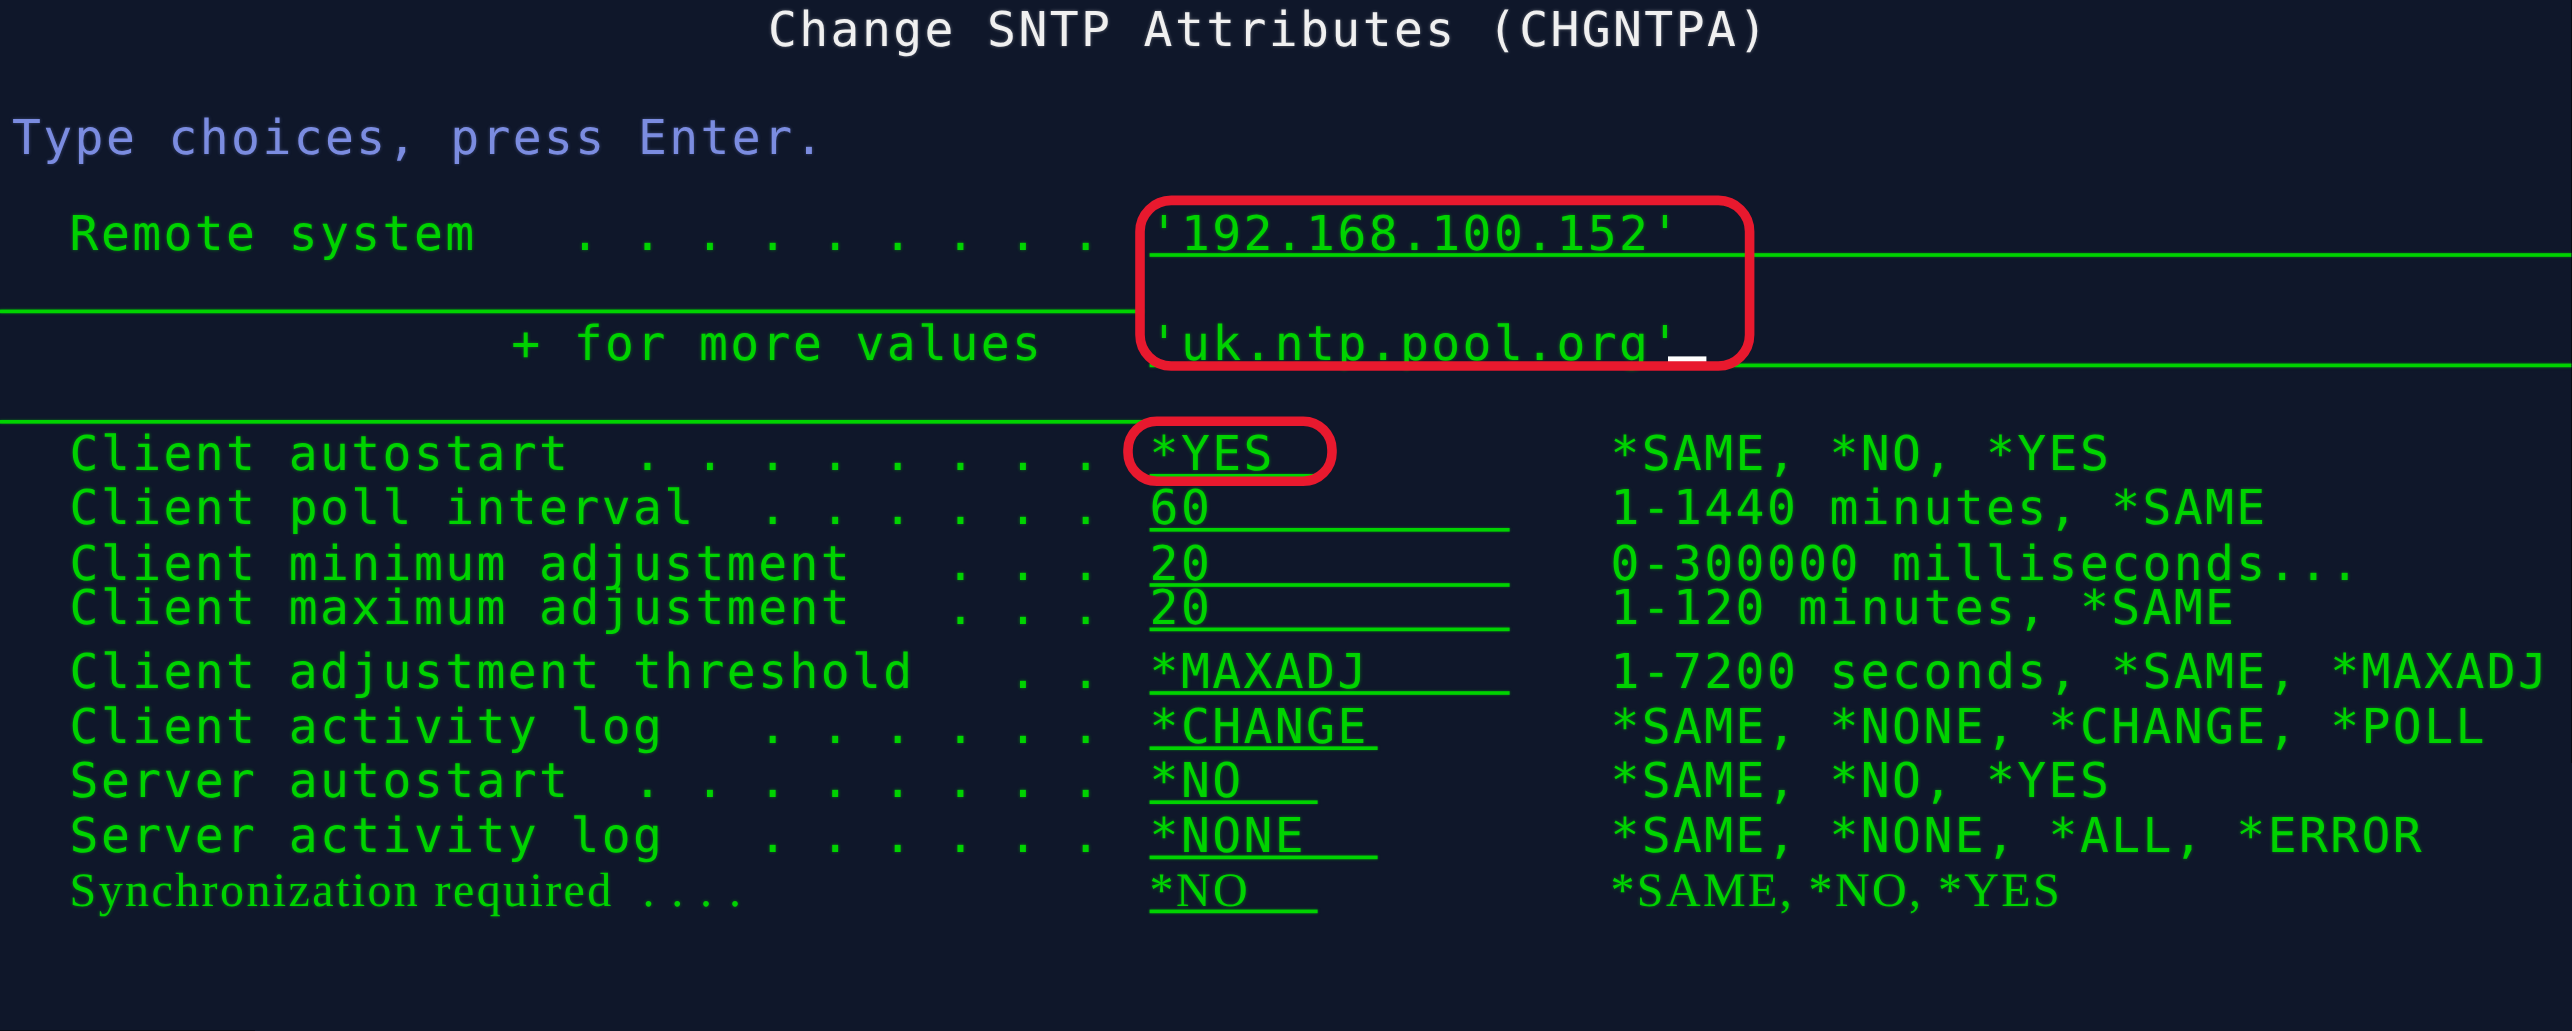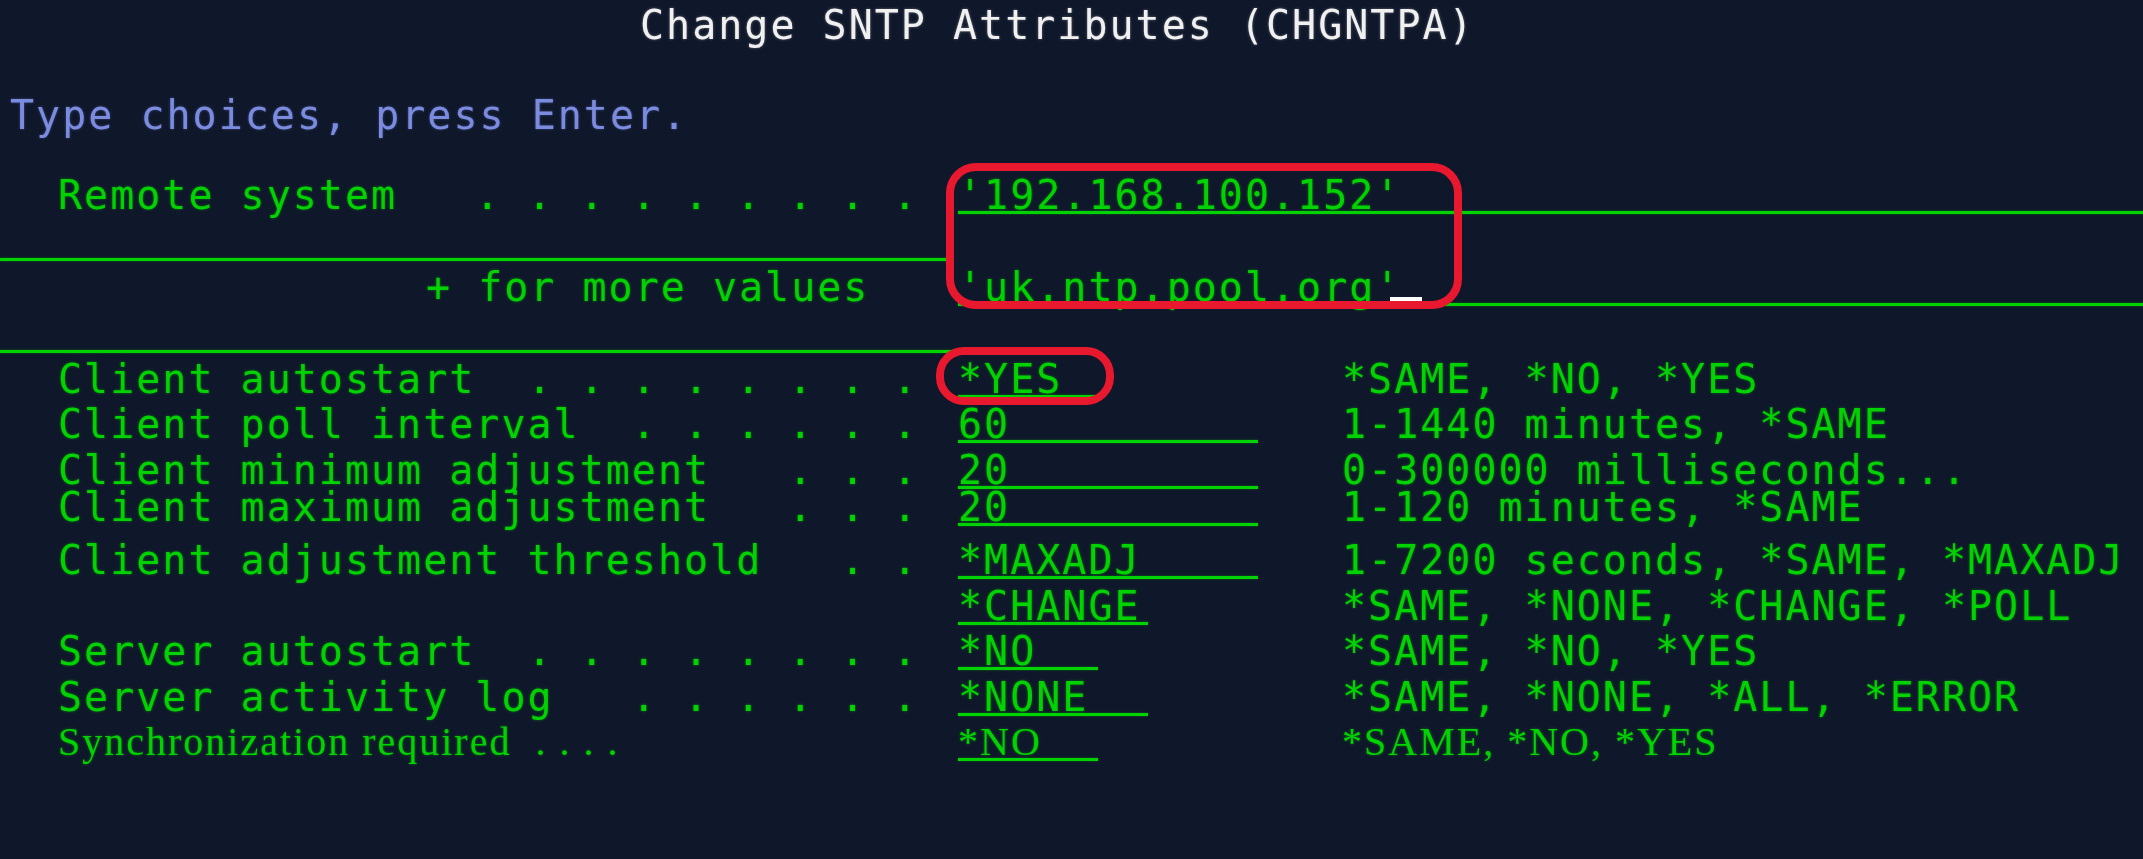--- a/index.html
+++ b/index.html
@@ -97,20 +97,21 @@
   </div>
 
   <div class="row" style="top:540px;">
     <span class="txt green label">Client adjustment threshold   . .</span>
     <span class="txt green value">*MAXADJ</span>
     <div class="uline" style="width:300px;"></div>
     <span class="txt green allowed">1-7200 seconds, *SAME, *MAXADJ</span>
   </div>
 
   <div class="row" style="top:586px;">
+    <span class="txt green label">Client activity log   . . . . . .</span>
     <span class="txt green value">*CHANGE</span>
     <div class="uline" style="width:190px;"></div>
     <span class="txt green allowed">*SAME, *NONE, *CHANGE, *POLL</span>
   </div>
 
   <div class="row" style="top:631px;">
     <span class="txt green label">Server autostart  . . . . . . . .</span>
     <span class="txt green value">*NO</span>
     <div class="uline" style="width:140px;"></div>
     <span class="txt green allowed">*SAME, *NO, *YES</span>

